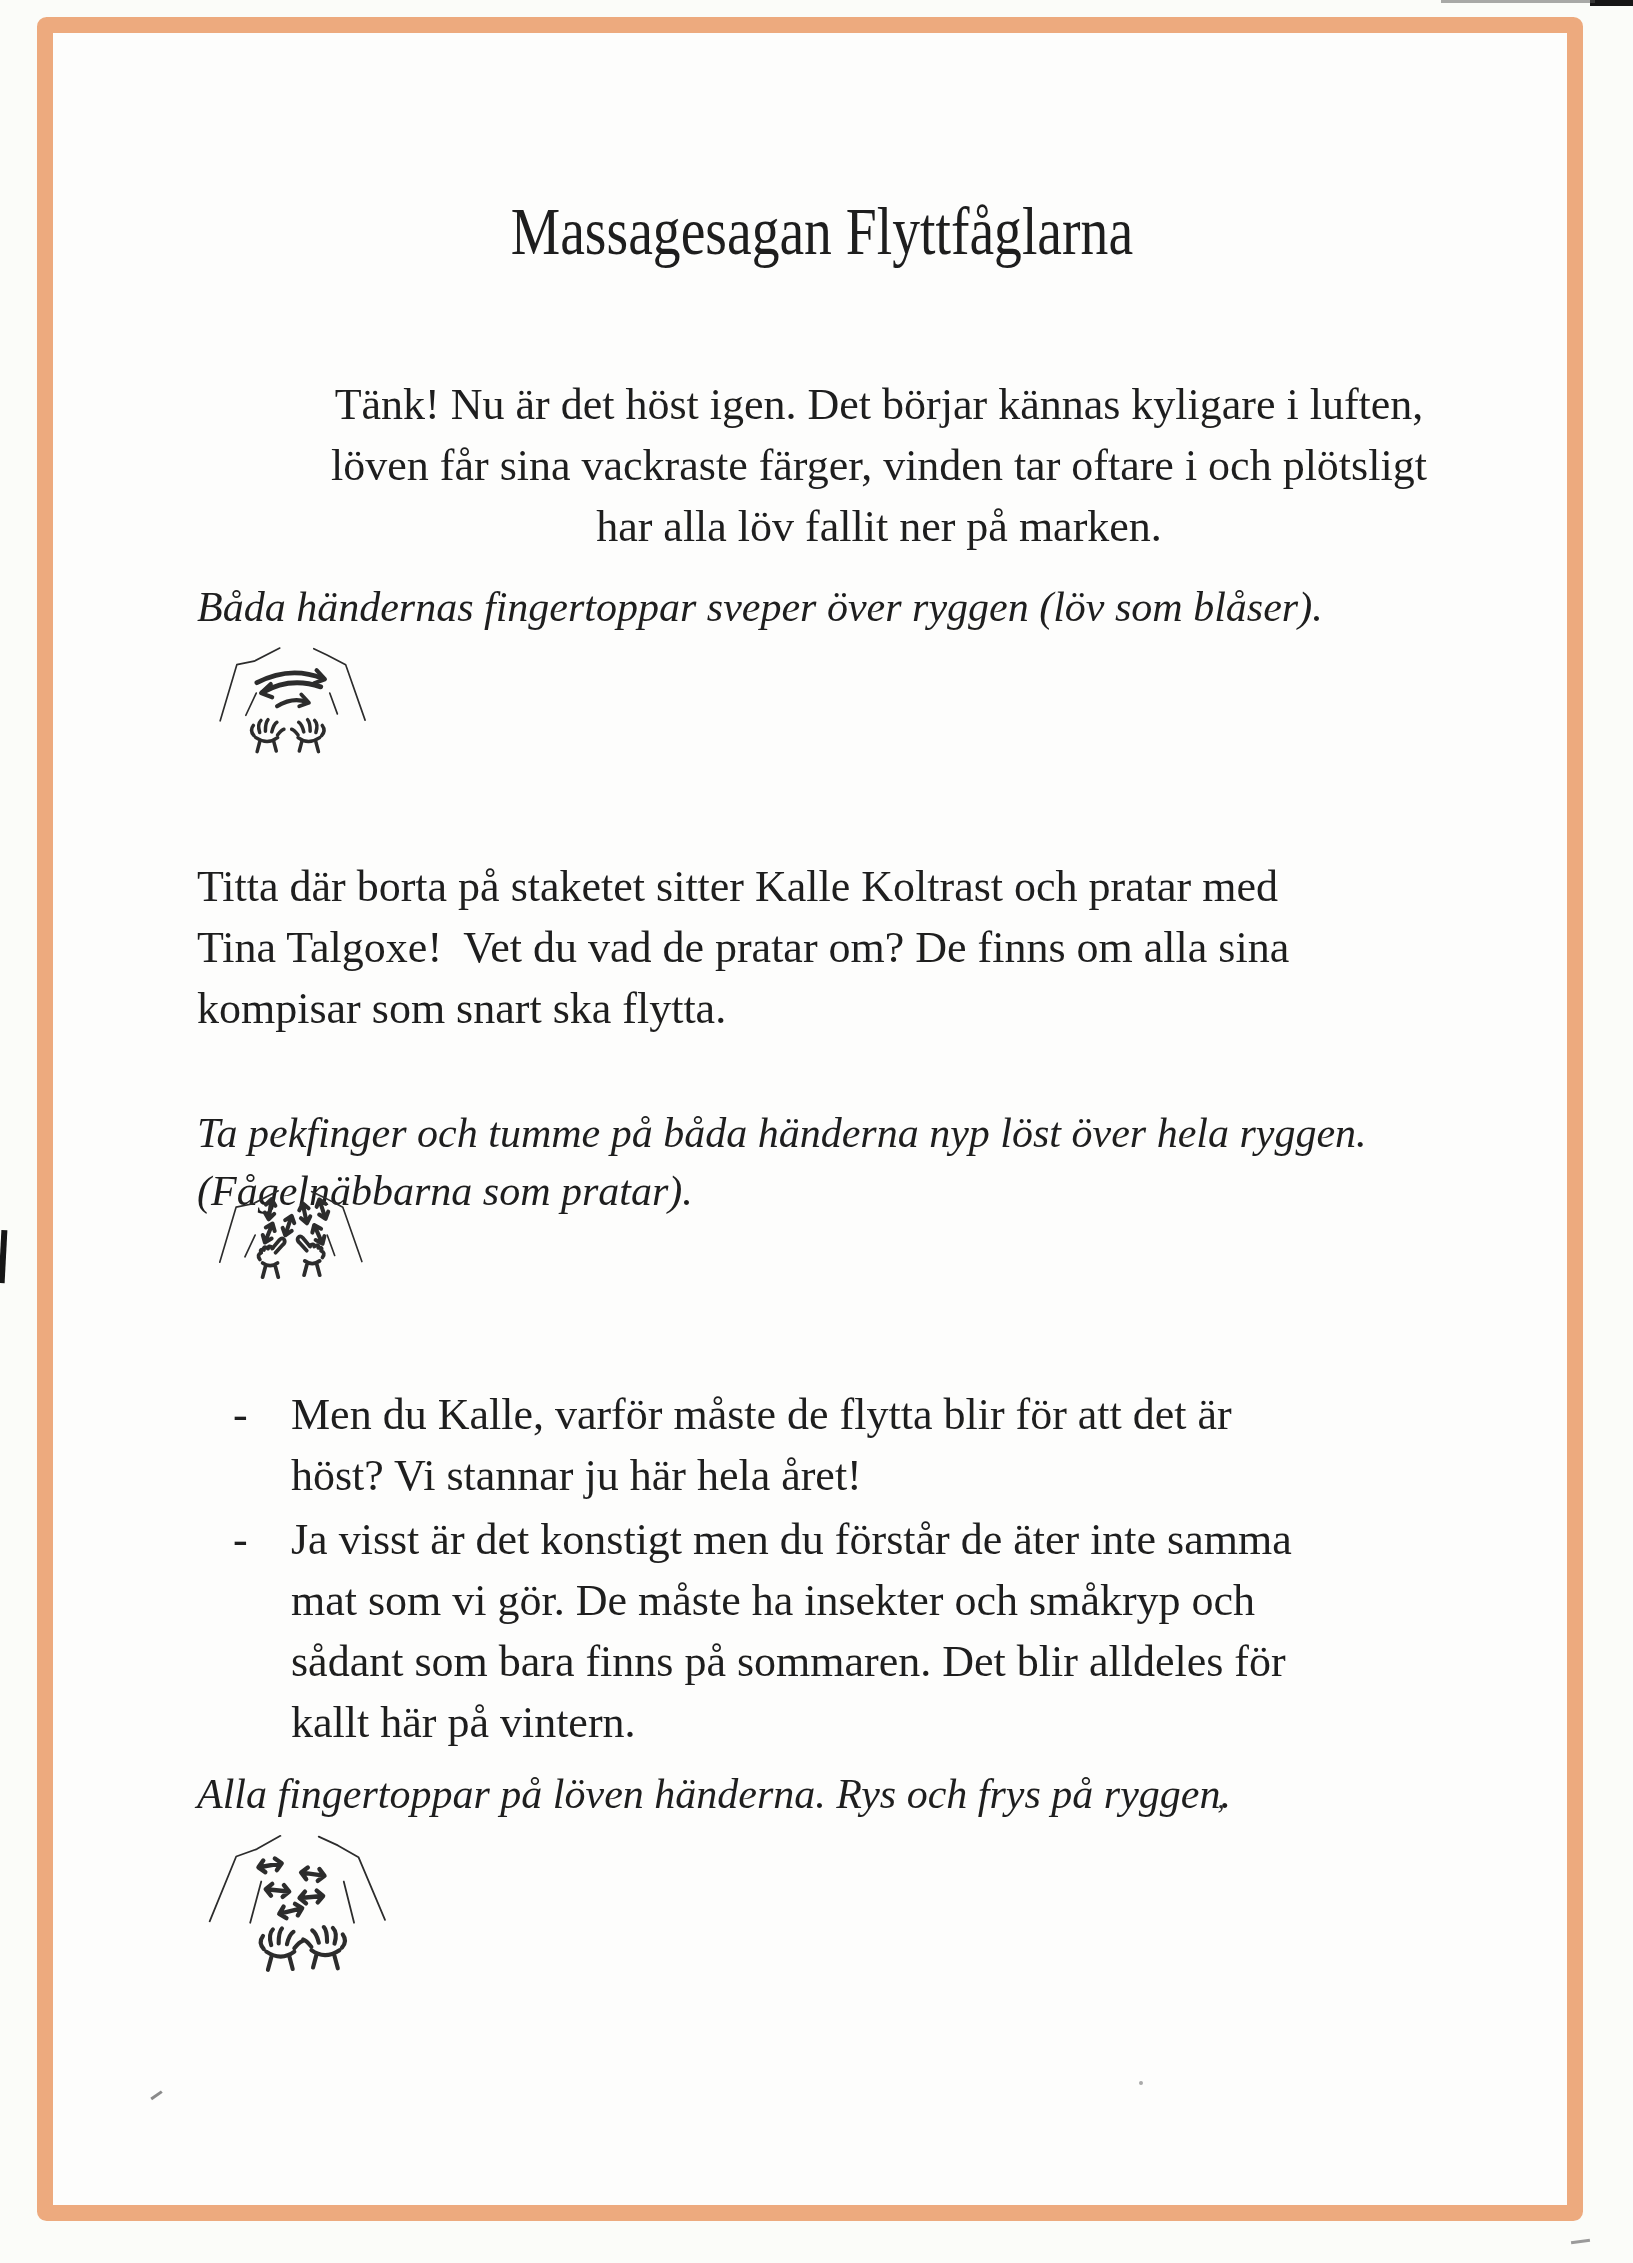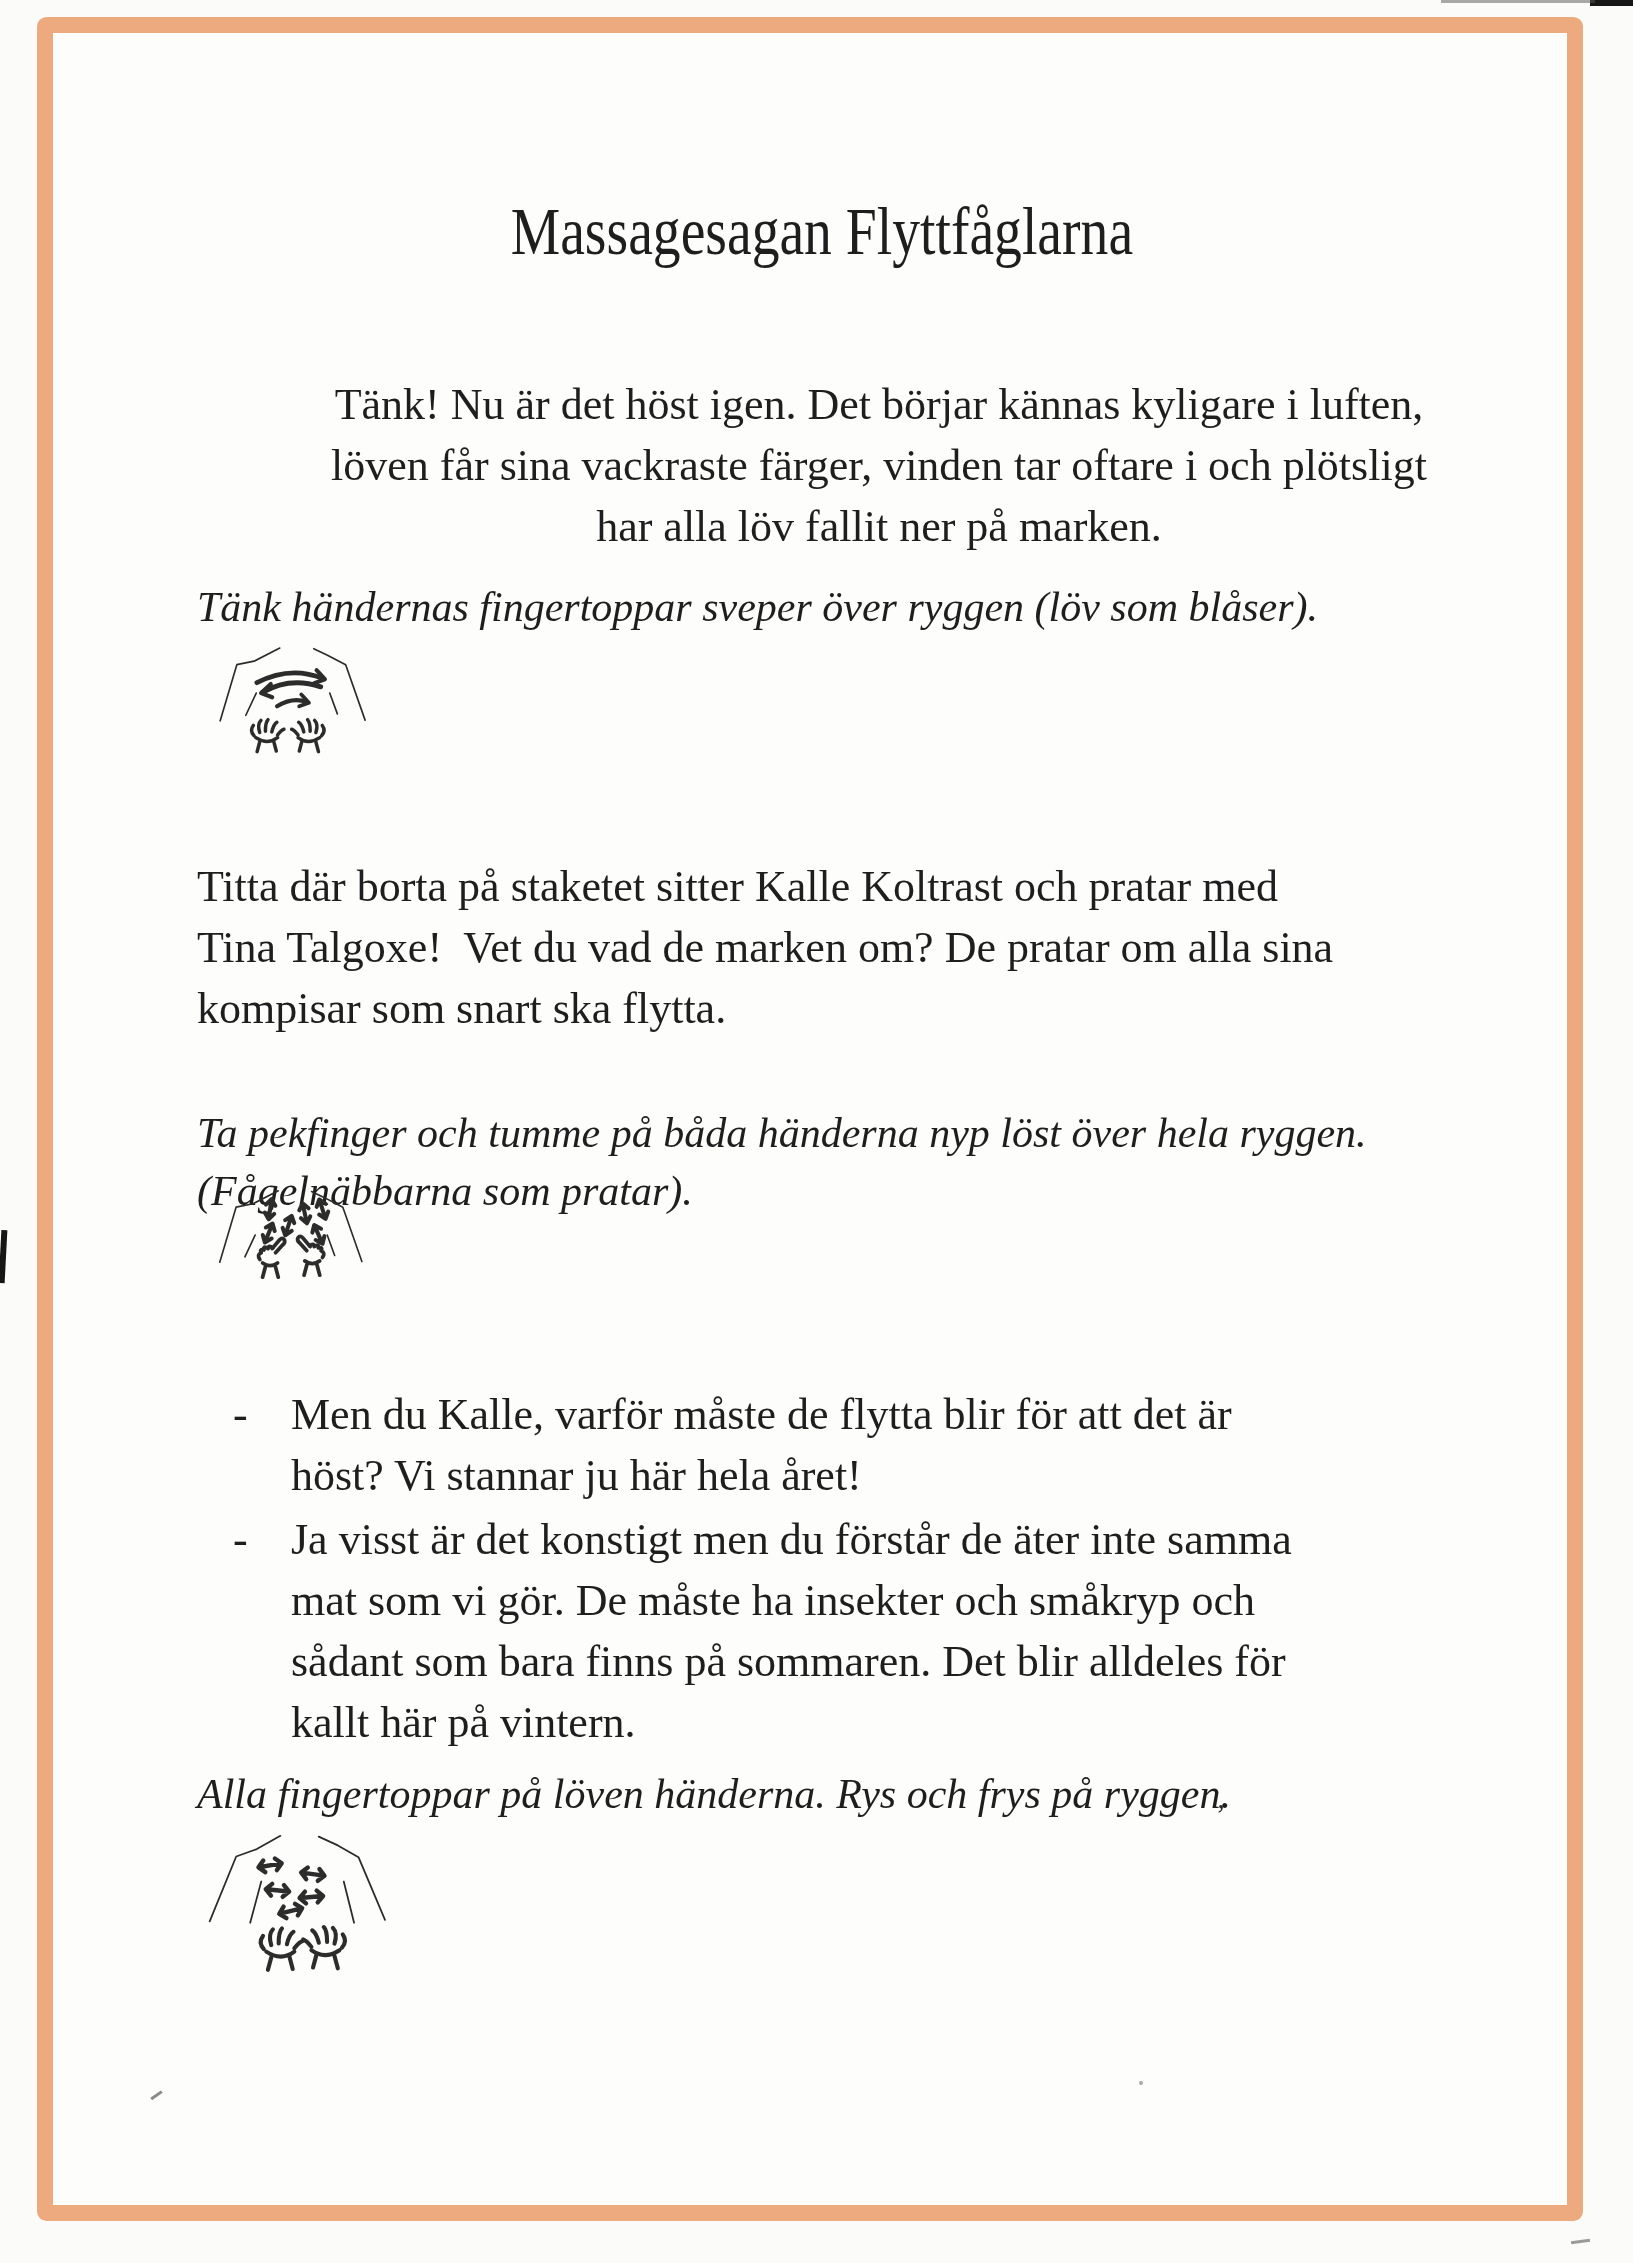--- a/index.html
+++ b/index.html
@@ -100,21 +100,21 @@
 <div class="frame"></div>
 
 <h1 class="page-title" style="margin:10px; font-weight:normal;">
   <span class="condensed">Massagesagan Flyttfåglarna</span>
 </h1>
 
 <div class="para" style="top:374px;text-align:center;">Tänk! Nu är det höst igen. Det börjar kännas kyligare i luften,
 löven får sina vackraste färger, vinden tar oftare i och plötsligt
 har alla löv fallit ner på marken.</div>
 
-<div class="instr" style="top:578px;">Tänk händernas fingertoppar sveper över ryggen (löv som blåser).</div>
+<div class="instr" style="top:578px;">Båda händernas fingertoppar sveper över ryggen (löv som blåser).</div>
 
 <div class="illus" style="left:198px; top:639px; width:208px;">
   <svg viewBox="0 0 300 210" role="img" aria-label="back-outline-with-sweeping-arc-arrows-and-two-hands">
     <g class="stroke-art" stroke-width="2.4">
       <path d="M118,13 L81,32 L56,37 L32,118"></path>
       <path d="M167,14 L186,23 L213,37 L241,117"></path>
       <path d="M84,78 L69,110"></path>
       <path d="M190,78 L201,108"></path>
     </g>
     <g class="stroke-art" stroke-width="7">
@@ -133,21 +133,21 @@
       <path d="M16,6 Q22,-2 26,-3"></path>
       <path d="M-18,10 Q0,22 16,10"></path>
       <path d="M-12,17 L-16,32"></path>
       <path d="M10,16 L14,31"></path>
     </g>
     <use href="#hand-open-1" transform="translate(259,0) scale(-1,1)"></use>
   </svg>
 </div>
 
 <div class="para" style="top:856px;">Titta där borta på staketet sitter Kalle Koltrast och pratar med
-Tina Talgoxe!  Vet du vad de marken om? De pratar om alla sina
+Tina Talgoxe!  Vet du vad de pratar om? De finns om alla sina
 kompisar som snart ska flytta.</div>
 
 <div class="instr" style="top:1104px;">Ta pekfinger och tumme på båda händerna nyp löst över hela ryggen.
 (Fågelnäbbarna som pratar).</div>
 
 <div class="illus" style="left:198px; top:1182px; width:204px;">
   <svg viewBox="0 0 300 210" role="img" aria-label="back-outline-with-pinching-double-arrows-and-two-pointing-hands">
     <defs>
       <g id="v-darr" class="stroke-art" stroke-width="6">
         <path d="M0,-14 L0,14 M-7,-6 L0,-15 L7,-6 M-7,6 L0,15 L7,6"></path>

